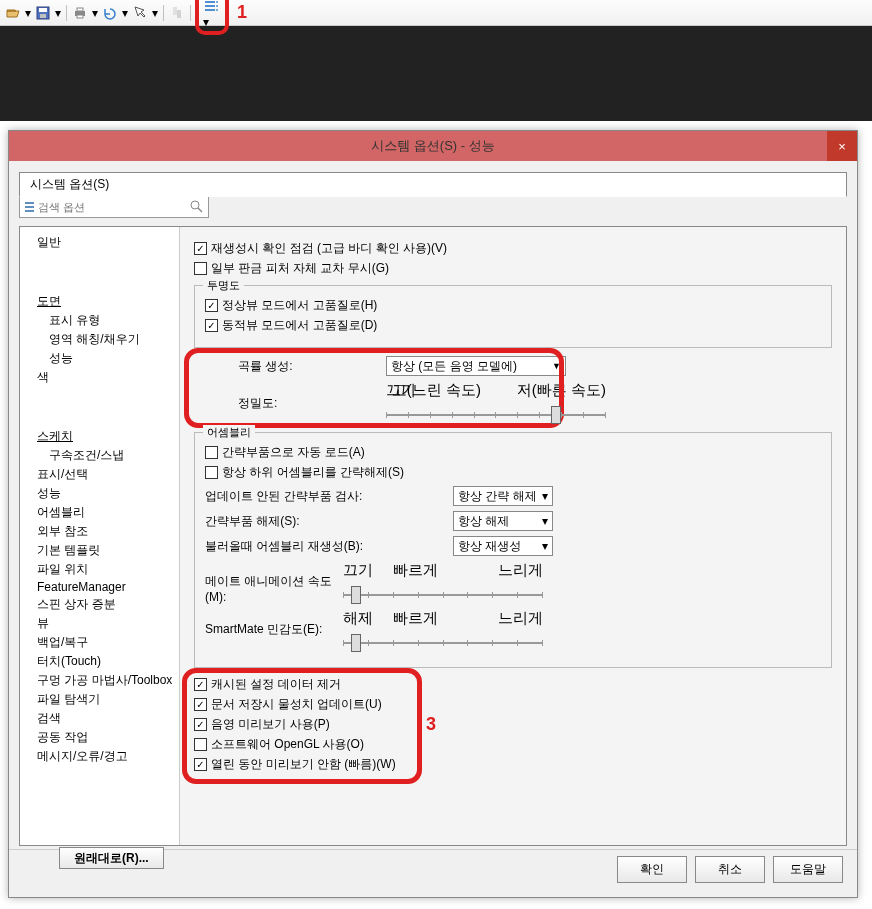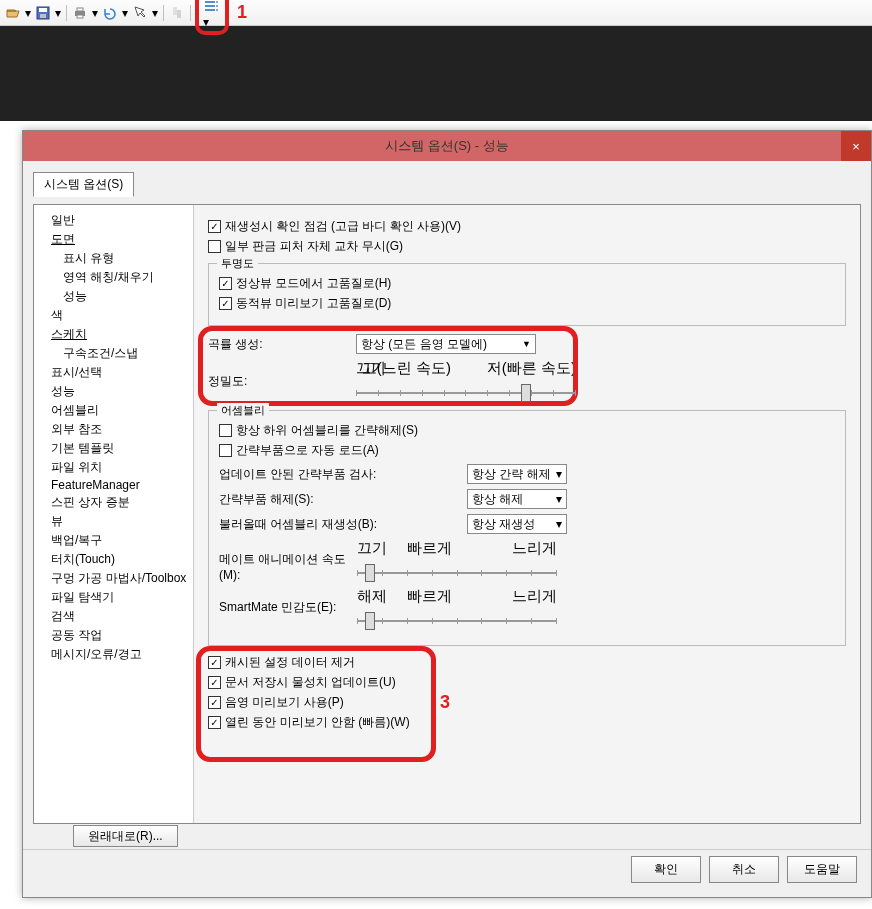--- a/index.html
+++ b/index.html
@@ -6,56 +6,56 @@
 body { font-family: "Malgun Gothic", "Segoe UI", sans-serif; font-size: 12px; background: #fff; width: 872px; height: 909px; overflow: hidden; position: relative; }
 
 .toolbar { height: 26px; background: linear-gradient(#fdfdfd, #f0f0f0); border-bottom: 1px solid #ccc; display: flex; align-items: center; padding: 0 4px; gap: 2px; }
 .tb-btn { width: 18px; height: 18px; display: flex; align-items: center; justify-content: center; cursor: pointer; border-radius: 2px; }
 .tb-drop { width: 8px; display: flex; align-items: center; justify-content: center; }
 .tb-sep { width: 1px; height: 16px; background: #c0c0c0; margin: 0 2px; }
 .hlbox { border: 4px solid #e02020; border-radius: 10px; padding: 2px 4px; position: relative; }
 
 .ribbon-bg { height: 95px; background: #222; }
 
-.dialog { position: absolute; left: 22px; top: 130px; width: 850px; height: 768px; background: #f0f0f0; border: 1px solid #888; box-shadow: 0 0 8px rgba(0,0,0,0.3); }
+.dialog { position: absolute; left: 8px; top: 130px; width: 850px; height: 768px; background: #f0f0f0; border: 1px solid #888; box-shadow: 0 0 8px rgba(0,0,0,0.3); }
 .dlg-title { height: 30px; background: #d26565; display: flex; align-items: center; justify-content: center; color: #333; font-size: 13px; position: relative; }
 .dlg-close { position: absolute; right: 0; top: 0; width: 30px; height: 30px; background: #c0392b; color: #fff; display: flex; align-items: center; justify-content: center; cursor: pointer; }
 
 .dlg-body { padding: 10px; height: 688px; }
-.top-row { display: flex; justify-content: space-between; margin-bottom: 8px; }
+.top-row { display: flex; justify-content: space-between; margin-bottom: 8px; flex-direction: column; }
 .tab { background: #fff; border: 1px solid #888; border-bottom: 1px solid #fff; padding: 3px 10px; display: inline-block; position: relative; top: 1px; z-index: 2; }
 .search-box { display: flex; align-items: center; border: 1px solid #999; background: #fff; width: 190px; height: 22px; padding: 0 4px; }
 .search-box input { border: none; outline: none; flex: 1; font-size: 11px; color: #888; }
 .search-ico { width: 14px; height: 14px; }
 
 .content { display: flex; height: 620px; border: 1px solid #888; background: #f4f4f4; }
 .tree { width: 160px; border-right: 1px solid #ccc; background: #fff; padding: 6px 15px; overflow: auto; }
 .tree-item { padding: 1px 2px; cursor: pointer; white-space: nowrap; }
 .tree-sub { padding-left: 14px; }
-.tree-item.sel { text-decoration: underline; }
+.tree-item.sel { text-decoration: underline; margin-top: 40px; }
 
 .main { flex: 1; padding: 10px 14px; overflow: auto; position: relative; }
 .chk-row { display: flex; align-items: center; gap: 4px; margin: 3px 0; }
 .chk { width: 13px; height: 13px; border: 1px solid #333; background: #fff; display: flex; align-items: center; justify-content: center; font-size: 10px; }
 .group { border: 1px solid #bbb; padding: 8px 10px 10px; margin: 8px 0; position: relative; }
 .group-title { position: absolute; top: -8px; left: 8px; background: #f4f4f4; padding: 0 4px; font-size: 11px; }
 .row { display: flex; align-items: center; margin: 5px 0; gap: 8px; }
-.lbl { min-width: 140px; }
+.lbl { min-width: 140px; margin-left: 44px; }
 .select { border: 1px solid #888; background: #fff; padding: 1px 4px; width: 180px; height: 20px; display: flex; align-items: center; justify-content: space-between; }
 .select .arr { font-size: 9px; }
 .slider-wrap { position: relative; width: 220px; height: 24px; }
 .slider-track { position: absolute; left: 0; right: 0; top: 14px; height: 2px; background: #999; }
 .slider-ticks { position: absolute; left: 0; right: 0; top: 12px; height: 6px; display: flex; justify-content: space-between; }
 .slider-ticks span { width: 1px; height: 6px; background: #999; }
 .slider-thumb { position: absolute; top: 6px; width: 10px; height: 18px; background: #ddd; border: 1px solid #666; }
 .slider-labels { display: flex; justify-content: space-between; font-size: 15px; width: 220px; }
 
 .sel-small { border: 1px solid #888; background: #fff; padding: 1px 4px; width: 100px; height: 20px; display: flex; align-items: center; justify-content: space-between; }
 
-.reset-row { margin-top: 4px; padding-left: 40px; }
+.reset-row { margin-top: 4px; padding-left: 40px; font-weight: bold; }
 .btn { border: 1px solid #888; background: linear-gradient(#fff,#e8e8e8); padding: 3px 14px; cursor: pointer; }
 
 .dlg-footer { height: 40px; border-top: 1px solid #ccc; display: flex; align-items: center; justify-content: flex-end; gap: 8px; padding: 0 14px; }
 .dlg-footer .btn { width: 70px; text-align: center; padding: 4px 0; }
 
 .callout { position: absolute; color: #e02020; font-size: 18px; font-weight: bold; }
 .hl-region { position: absolute; border: 5px solid #e02020; border-radius: 14px; pointer-events: none; }
 </style>
 </head>
 <body>
@@ -124,20 +124,32 @@
 
 <div class="dialog">
   <div class="dlg-title">
     <span>시스템 옵션(S) - 성능</span>
     <div class="dlg-close">×</div>
   </div>
 
   <div class="dlg-body">
     <div class="top-row">
       <div class="tab">시스템 옵션(S)</div>
+      <div class="search-box">
+        <svg class="search-ico" viewBox="0 0 14 14">
+            <rect x="1" y="2" width="9" height="2" fill="#6090c0"></rect>
+            <rect x="1" y="6" width="9" height="2" fill="#6090c0"></rect>
+            <rect x="1" y="10" width="9" height="2" fill="#6090c0"></rect>
+          </svg>
+        <input placeholder="검색 옵션" style="">
+        <svg class="search-ico" viewBox="0 0 14 14">
+            <circle cx="5" cy="5" r="4" fill="none" stroke="#888"></circle>
+            <line x1="8" y1="8" x2="12" y2="12" stroke="#888" stroke-width="1.5"></line>
+          </svg>
+      </div>
     </div>
 
     <div class="content">
       <div class="tree">
         <div class="tree-item">일반</div>
         <div class="tree-item sel">도면</div>
         <div class="tree-item tree-sub">표시 유형</div>
         <div class="tree-item tree-sub">영역 해칭/채우기</div>
         <div class="tree-item tree-sub">성능</div>
         <div class="tree-item">색</div>
@@ -172,21 +184,21 @@
           </div>
 
         <div class="group">
           <div class="group-title">투명도</div>
           <div class="chk-row">
               <div class="chk">✓</div>
               <span>정상뷰 모드에서 고품질로(H)</span>
             </div>
           <div class="chk-row">
               <div class="chk">✓</div>
-              <span>동적뷰 미리보기 고품질로(D)</span>
+              <span>동적뷰 모드에서 고품질로(D)</span>
             </div>
         </div>
 
         <div style="position:relative">
           <div class="hl-region" style="left:-10px;top:-8px;width:380px;height:80px"></div>
           <div class="row">
             <span class="lbl">곡률 생성:</span>
             <div class="select">
                 <span>항상 (모든 음영 모델에)</span>
                 <span class="arr">▼</span>
@@ -219,25 +231,25 @@
               </div>
             </div>
           </div>
 
         </div>
 
         <div class="group">
           <div class="group-title">어셈블리</div>
           <div class="chk-row">
               <div class="chk"></div>
+              <span>간략부품으로 자동 로드(A)</span>
+            </div>
+          <div class="chk-row">
+              <div class="chk"></div>
               <span>항상 하위 어셈블리를 간략해제(S)</span>
-            </div>
-          <div class="chk-row">
-              <div class="chk"></div>
-              <span>간략부품으로 자동 로드(A)</span>
             </div>
 
           <div class="row">
             <span style="width:240px">업데이트 안된 간략부품 검사:</span>
             <div class="sel-small">
                 <span>항상 간략 해제</span>
                 <span class="arr">▾</span>
               </div>
           </div>
           <div class="row">
@@ -315,20 +327,24 @@
             </div>
           <div class="chk-row">
               <div class="chk">✓</div>
               <span>문서 저장시 물성치 업데이트(U)</span>
             </div>
           <div class="chk-row">
               <div class="chk">✓</div>
               <span>음영 미리보기 사용(P)</span>
             </div>
           <div class="chk-row">
+              <div class="chk"></div>
+              <span>소프트웨어 OpenGL 사용(O)</span>
+            </div>
+          <div class="chk-row">
               <div class="chk">✓</div>
               <span>열린 동안 미리보기 안함 (빠름)(W)</span>
             </div>
           <span class="callout" style="left:232px;top:38px">3</span>
         </div>
 
       </div>
     </div>
 
     <div class="reset-row">

